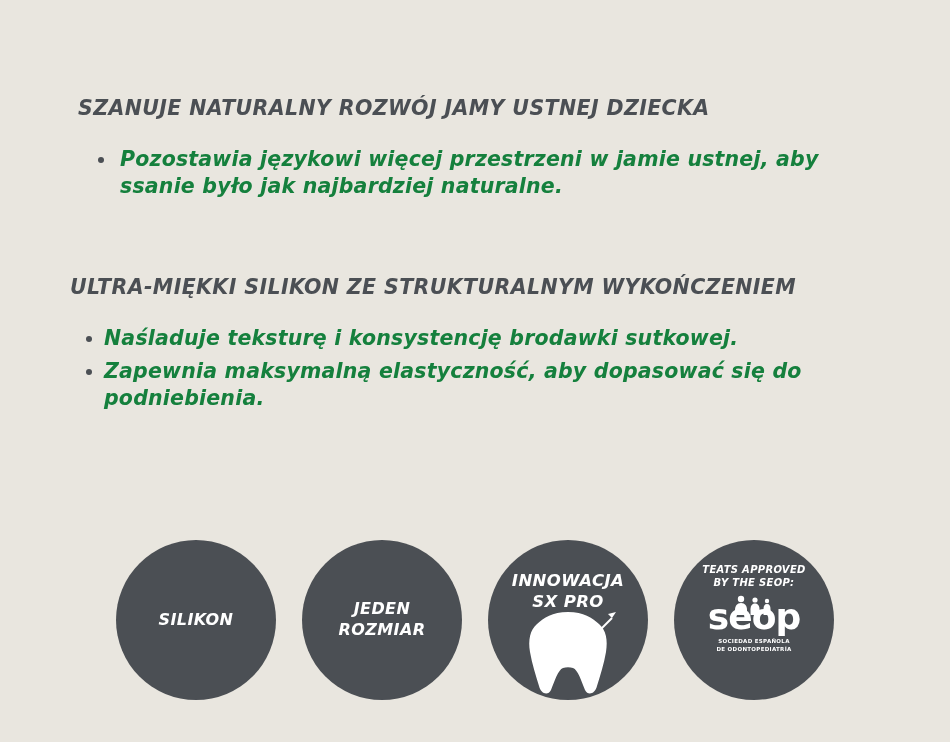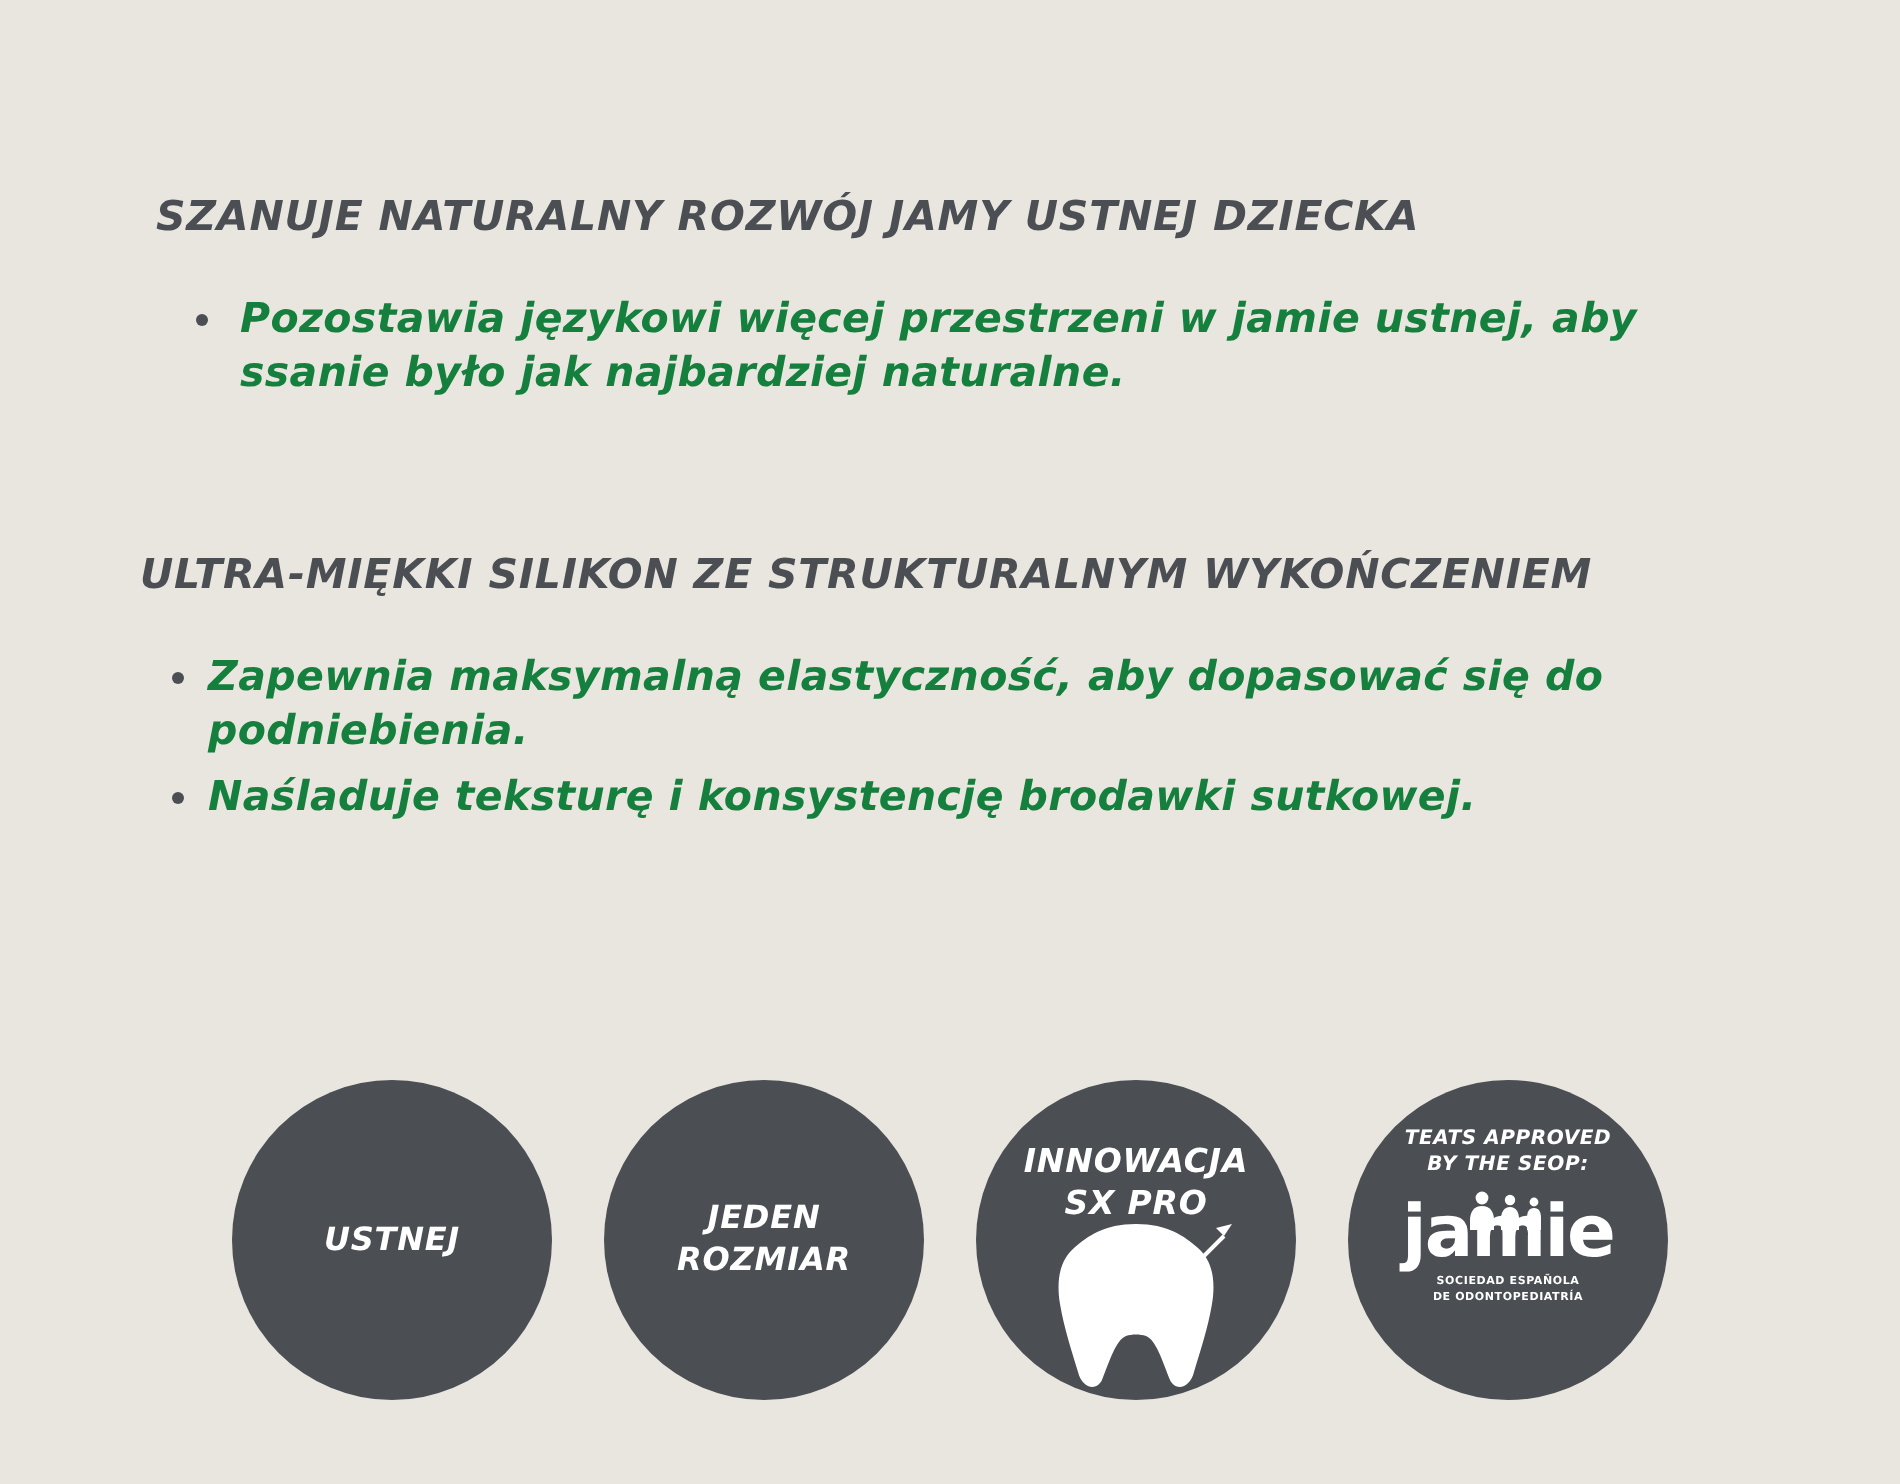--- a/index.html
+++ b/index.html
@@ -193,31 +193,31 @@
     <div class="section first">
       <h2 class="section-heading">SZANUJE NATURALNY ROZWÓJ JAMY USTNEJ DZIECKA</h2>
       <ul class="bullets">
         <li>Pozostawia językowi więcej przestrzeni w jamie ustnej, aby ssanie było jak najbardziej naturalne.</li>
       </ul>
     </div>
 
     <div class="section second">
       <h2 class="section-heading">ULTRA-MIĘKKI SILIKON ZE STRUKTURALNYM WYKOŃCZENIEM</h2>
       <ul class="bullets">
+        <li>Naśladuje teksturę i konsystencję brodawki sutkowej.</li>
         <li>Zapewnia maksymalną elastyczność, aby dopasować się do podniebienia.</li>
-        <li>Naśladuje teksturę i konsystencję brodawki sutkowej.</li>
       </ul>
     </div>
 
   </div>
 
   <div class="badges">
 
     <div class="badge">
-      <span class="badge-text">USTNEJ</span>
+      <span class="badge-text">SILIKON</span>
     </div>
 
     <div class="badge">
       <span class="badge-text">JEDEN
 ROZMIAR</span>
     </div>
 
     <div class="badge tooth">
       <span class="badge-text">INNOWACJA
 SX PRO</span>
@@ -232,20 +232,20 @@
       <span class="seop-top">TEATS APPROVED
 BY THE SEOP:</span>
       <svg class="seop-figures" viewBox="0 0 46 22">
         <circle cx="10" cy="5" r="3.2" fill="#ffffff"></circle>
         <path d="M10 9 C6 9 4 12 4 16 L4 21 L16 21 L16 16 C16 12 14 9 10 9 Z" fill="#ffffff"></path>
         <circle cx="24" cy="6" r="2.6" fill="#ffffff"></circle>
         <path d="M24 9.5 C21 9.5 19.5 12 19.5 15.5 L19.5 21 L28.5 21 L28.5 15.5 C28.5 12 27 9.5 24 9.5 Z" fill="#ffffff"></path>
         <circle cx="36" cy="7" r="2.2" fill="#ffffff"></circle>
         <path d="M36 10 C33.5 10 32.5 12 32.5 15 L32.5 21 L39.5 21 L39.5 15 C39.5 12 38.5 10 36 10 Z" fill="#ffffff"></path>
       </svg>
-      <span class="seop-wordmark">jamie</span>
+      <span class="seop-wordmark">seop</span>
       <span class="seop-sub">SOCIEDAD ESPAÑOLA
 DE ODONTOPEDIATRÍA</span>
     </div>
 
   </div>
 
 </div>
 
 </body></html>

